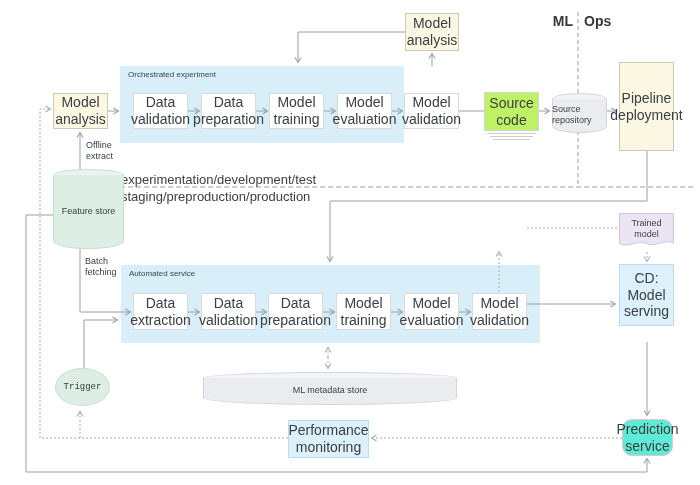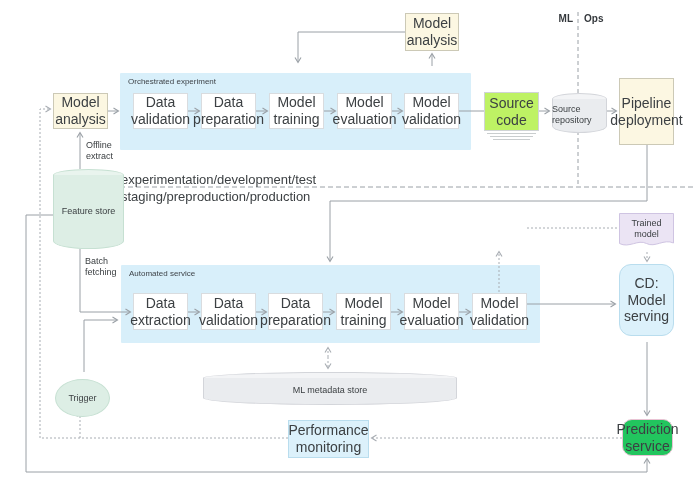--- a/index.html
+++ b/index.html
@@ -20,21 +20,21 @@
   
   .node{
     position:absolute;display:flex;align-items:center;justify-content:center;text-align:center;
     font-size:14px;line-height:1.18;padding:1px 2px;box-sizing:border-box;
     background:#ffffff;border:1px solid #d6d9dc;
   }
   .node.step{background:#ffffff;border:1px solid #d9dcdf;}
   .node.manual{background:#fcf7e2;border:1px solid #ccc9b6;}
   .node.autoserve{background:#dcf1fb;border:1px solid #b9ddee;}
   .node.perf{background:#dcf1fb;border:1px solid #b9ddee;}
-  .node.pink{background:#22c55e;border:1px solid #e9c3d4;border-radius:10px;}
+  .node.pink{background:#5eead4;border:1px solid #e9c3d4;border-radius:10px;}
   .node.graydoc{background:#bef264;border:1px solid #d0d4d5;}
 
   
   .cyl{position:absolute;}
   .cyl .cyl-top{position:absolute;left:0;right:0;top:0;height:12px;border-radius:50%;box-sizing:border-box;}
   .cyl .cyl-body{position:absolute;left:0;right:0;top:6px;bottom:0;box-sizing:border-box;border-top:none !important;}
   .cyl .cyl-label{position:absolute;left:0;right:0;top:0;bottom:0;display:flex;align-items:center;justify-content:center;
     text-align:left;font-size:9px;line-height:1.18;padding-top:4px;}
   .cyl.green .cyl-top{background:#e9f4ee;border:1px solid #c6e0d2;}
   .cyl.green .cyl-body{background:#ddeee5;border:1px solid #c6e0d2;border-radius:0 0 50% 50% / 0 0 8px 8px;}
@@ -43,36 +43,36 @@
   .cyl.lav .cyl-top{background:#f1f0f4;border:1px solid #d2d0da;}
   .cyl.lav .cyl-body{background:#e8e7ed;border:1px solid #d2d0da;border-radius:0 0 50% 50% / 0 0 7px 7px;}
 
   .ellipse{
     position:absolute;border-radius:50%;background:#ddeee5;border:1px solid #c6e0d2;
     display:flex;align-items:center;justify-content:center;font-size:9px;
   }
 
   .float-label{position:absolute;font-size:9px;line-height:1.2;color:#3c4043;}
   .sep-label{position:absolute;font-size:13px;color:#3c4043;white-space:nowrap;}
-  .mlops-label{position:absolute;font-size:10px;font-weight:700;color:#35393d;}
+  .mlops-label{position:absolute;font-size:14px;font-weight:700;color:#35393d;}
 
   
   .page-line{position:absolute;height:0;border-top:1px solid #c9cdce;}
 
   
   .docnode{position:absolute;}
   .docnode svg{display:block;}
   .docnode .doc-label{position:absolute;left:0;right:0;top:5px;text-align:center;font-size:9px;line-height:1.18;}
 </style>
 </head>
 <body>
 
 <div id="stage">
 
-  <div class="container-box" style="left:120px;top:66px;width:351px;height:77px;margin-top:7px;">
+  <div class="container-box" style="left:120px;top:66px;width:284px;height:77px;">
     <span class="container-label">Orchestrated experiment</span>
   </div>
   <div class="container-box" style="left:121px;top:265px;width:419px;height:78px;">
     <span class="container-label">Automated service</span>
   </div>
 
   <svg class="wires">
     <defs>
       <marker id="ah" viewBox="0 0 8 8" markerWidth="8" markerHeight="8" refX="6" refY="4" orient="auto">
         <path d="M1.5,1 L6.5,4 L1.5,7" fill="none" stroke="#9aa0a6" stroke-width="1.1"></path>
@@ -158,21 +158,21 @@
   <div class="page-line" style="left:487px;top:133px;width:49px;"></div>
   <div class="page-line" style="left:490px;top:136px;width:43px;"></div>
   <div class="page-line" style="left:493px;top:139px;width:37px;"></div>
 
   <div class="cyl gray" style="left:552px;top:93px;width:55px;height:40px;">
     <span class="cyl-top"></span>
     <span class="cyl-body"></span>
     <span class="cyl-label">Source repository</span>
   </div>
 
-  <div class="node manual" style="left:619px;top:62px;width:55px;height:67px;margin-top:16px;">
+  <div class="node manual" style="left:619px;top:62px;width:55px;height:89px;">
     <span>Pipeline deployment</span>
   </div>
 
   <div class="cyl green" style="left:53px;top:169px;width:55px;height:80px;padding-left:16px;">
     <span class="cyl-top"></span>
     <span class="cyl-body"></span>
     <span class="cyl-label">Feature store</span>
   </div>
 
   <span class="float-label" style="left:86px;top:140px;width:44px;">Offline extract</span>
@@ -198,25 +198,25 @@
   <div class="node step" style="left:336px;top:293px;width:55px;height:37px;">
     <span>Model training</span>
   </div>
   <div class="node step" style="left:404px;top:293px;width:55px;height:37px;">
     <span>Model evaluation</span>
   </div>
   <div class="node step" style="left:472px;top:293px;width:55px;height:37px;">
     <span>Model validation</span>
   </div>
 
-  <div class="node autoserve" style="left:619px;top:264px;width:55px;height:72px;border-radius:12px;">
+  <div class="node autoserve" style="left:619px;top:264px;width:55px;height:62px;">
     <span>CD: Model serving</span>
   </div>
 
-  <div class="ellipse" style="left:55px;top:379px;width:53px;height:36px;">
+  <div class="ellipse" style="left:55px;top:368px;width:53px;height:36px;font-family:Liberation Mono, monospace;">
     <span>Trigger</span>
   </div>
 
   <div class="cyl gray" style="left:203px;top:372px;width:254px;height:33px;">
     <span class="cyl-top"></span>
     <span class="cyl-body"></span>
     <span class="cyl-label">ML metadata store</span>
   </div>
 
   <div class="node perf" style="left:288px;top:420px;width:81px;height:38px;">

